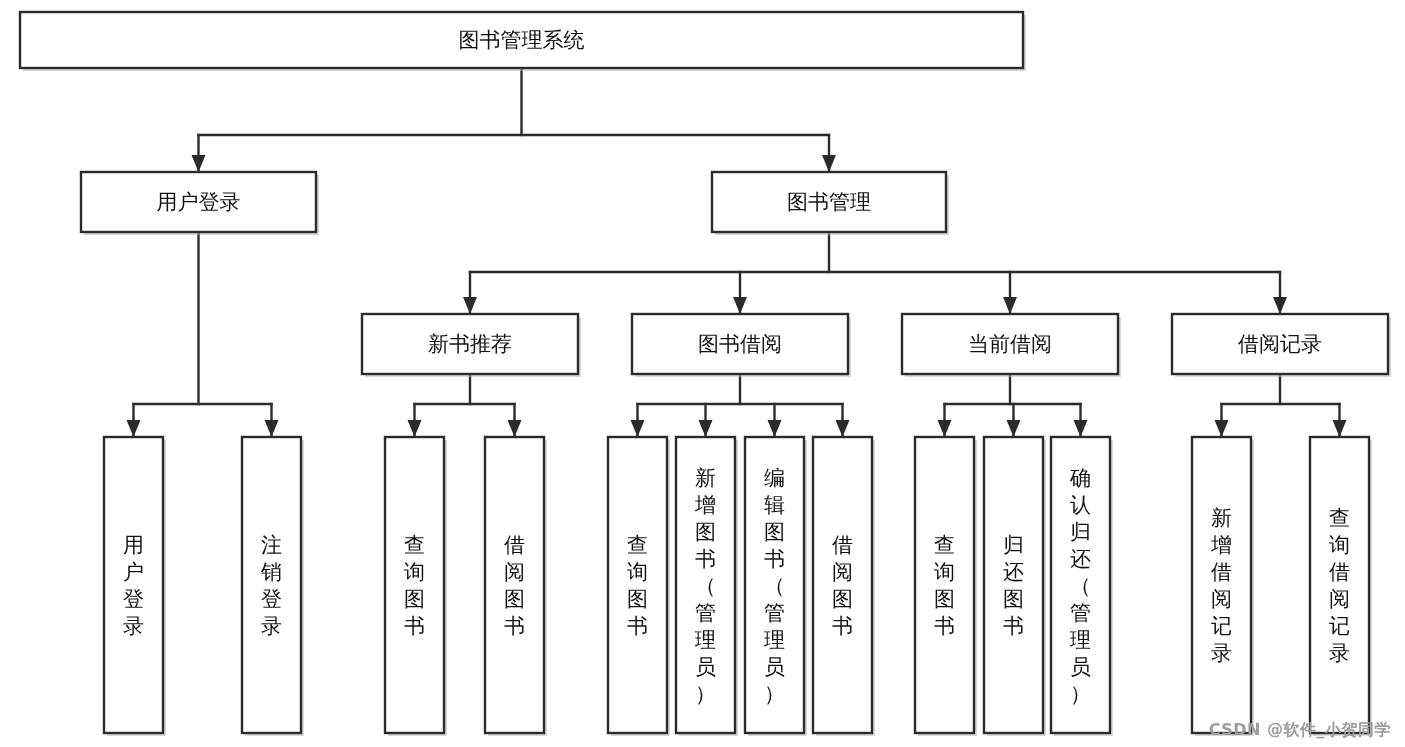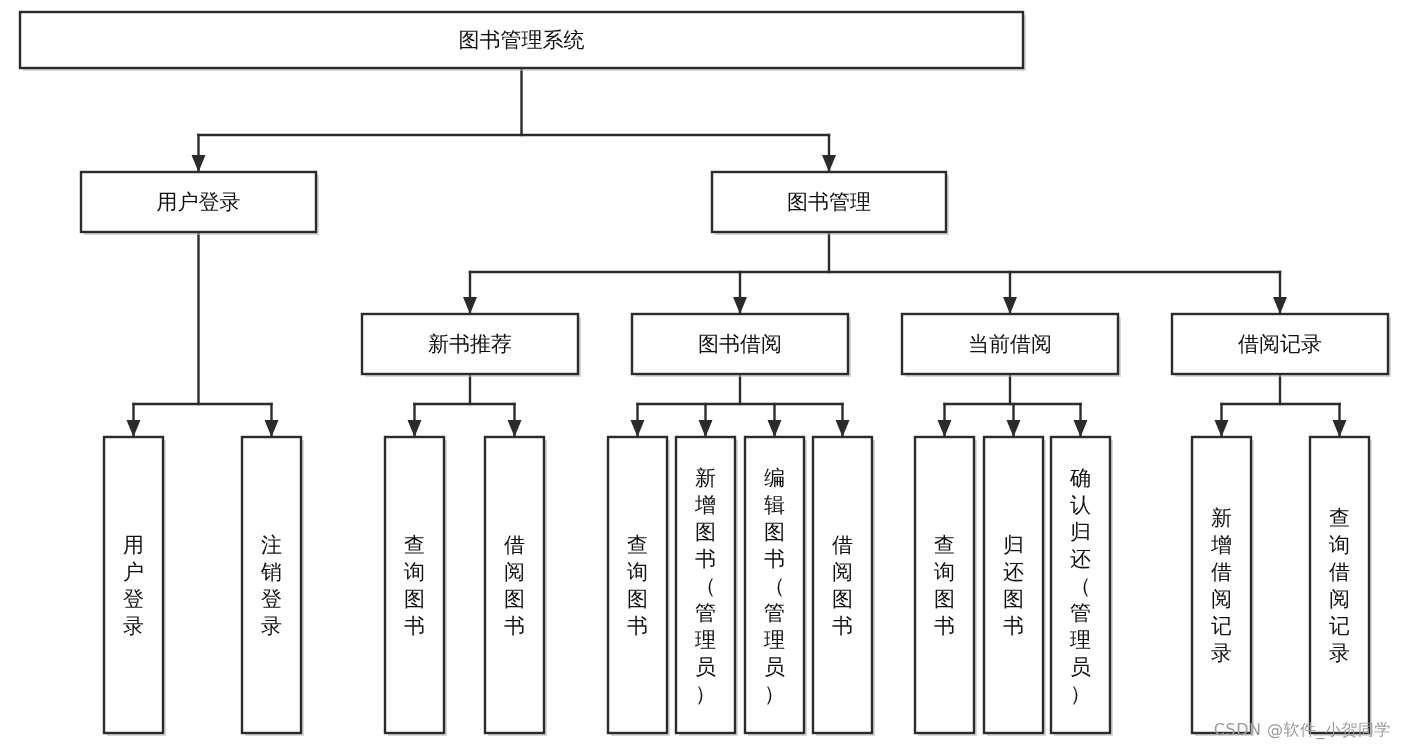--- a/index.html
+++ b/index.html
@@ -62,20 +62,21 @@
   .watermark {
     position: absolute;
     right: 14px;
     bottom: 6px;
     font-family: "DejaVu Sans", "Liberation Sans", sans-serif;
     font-size: 16px;
     color: #9b9b9b;
     white-space: nowrap;
     letter-spacing: 0.5px;
     pointer-events: none;
+    font-weight: bold;
   }
 </style>
 </head>
 <body>
 
 <div id="diagram-root">
   <svg class="diagram-canvas" id="diagram-svg" viewBox="0 0 1405 747" xmlns="http://www.w3.org/2000/svg">
       <g>
         <path class="connector" d="M 521.5 68 L 521.5 135"></path>
         <path class="connector" d="M 198.5 135 L 829 135"></path>

